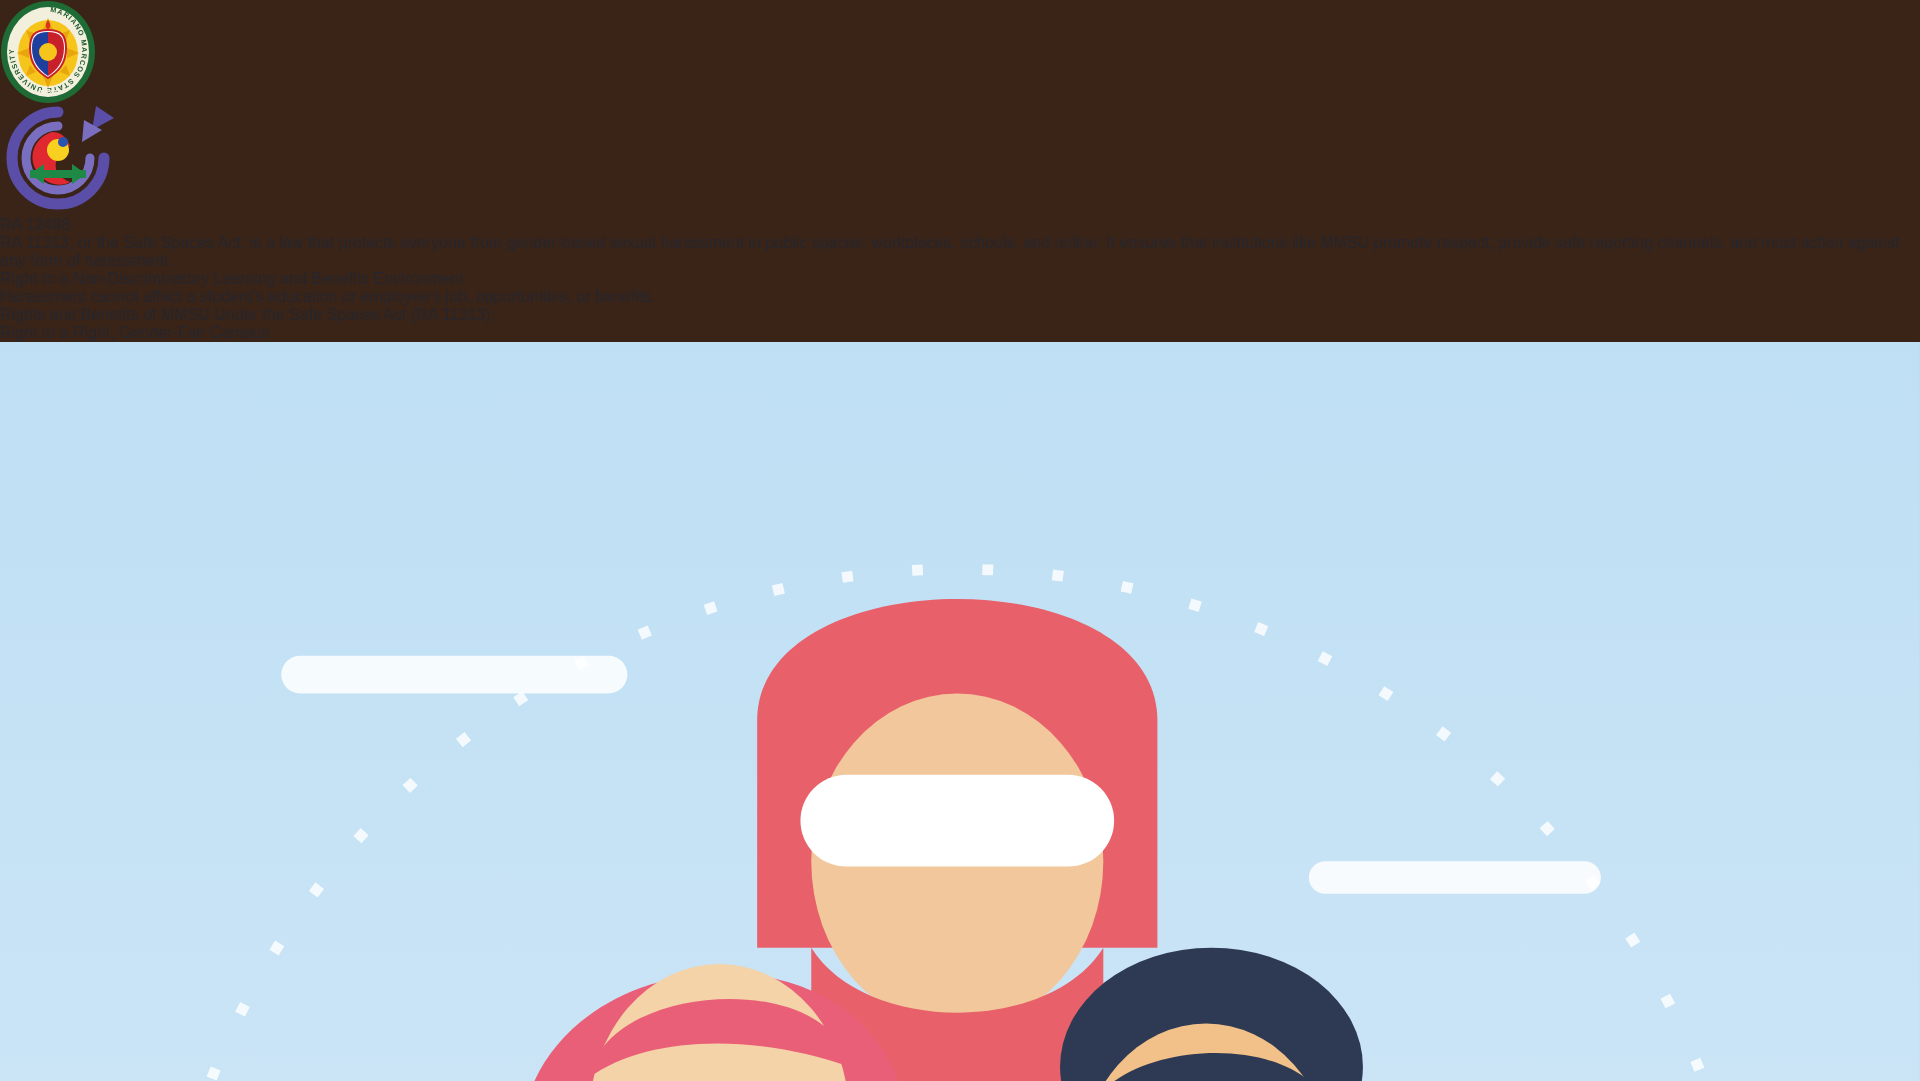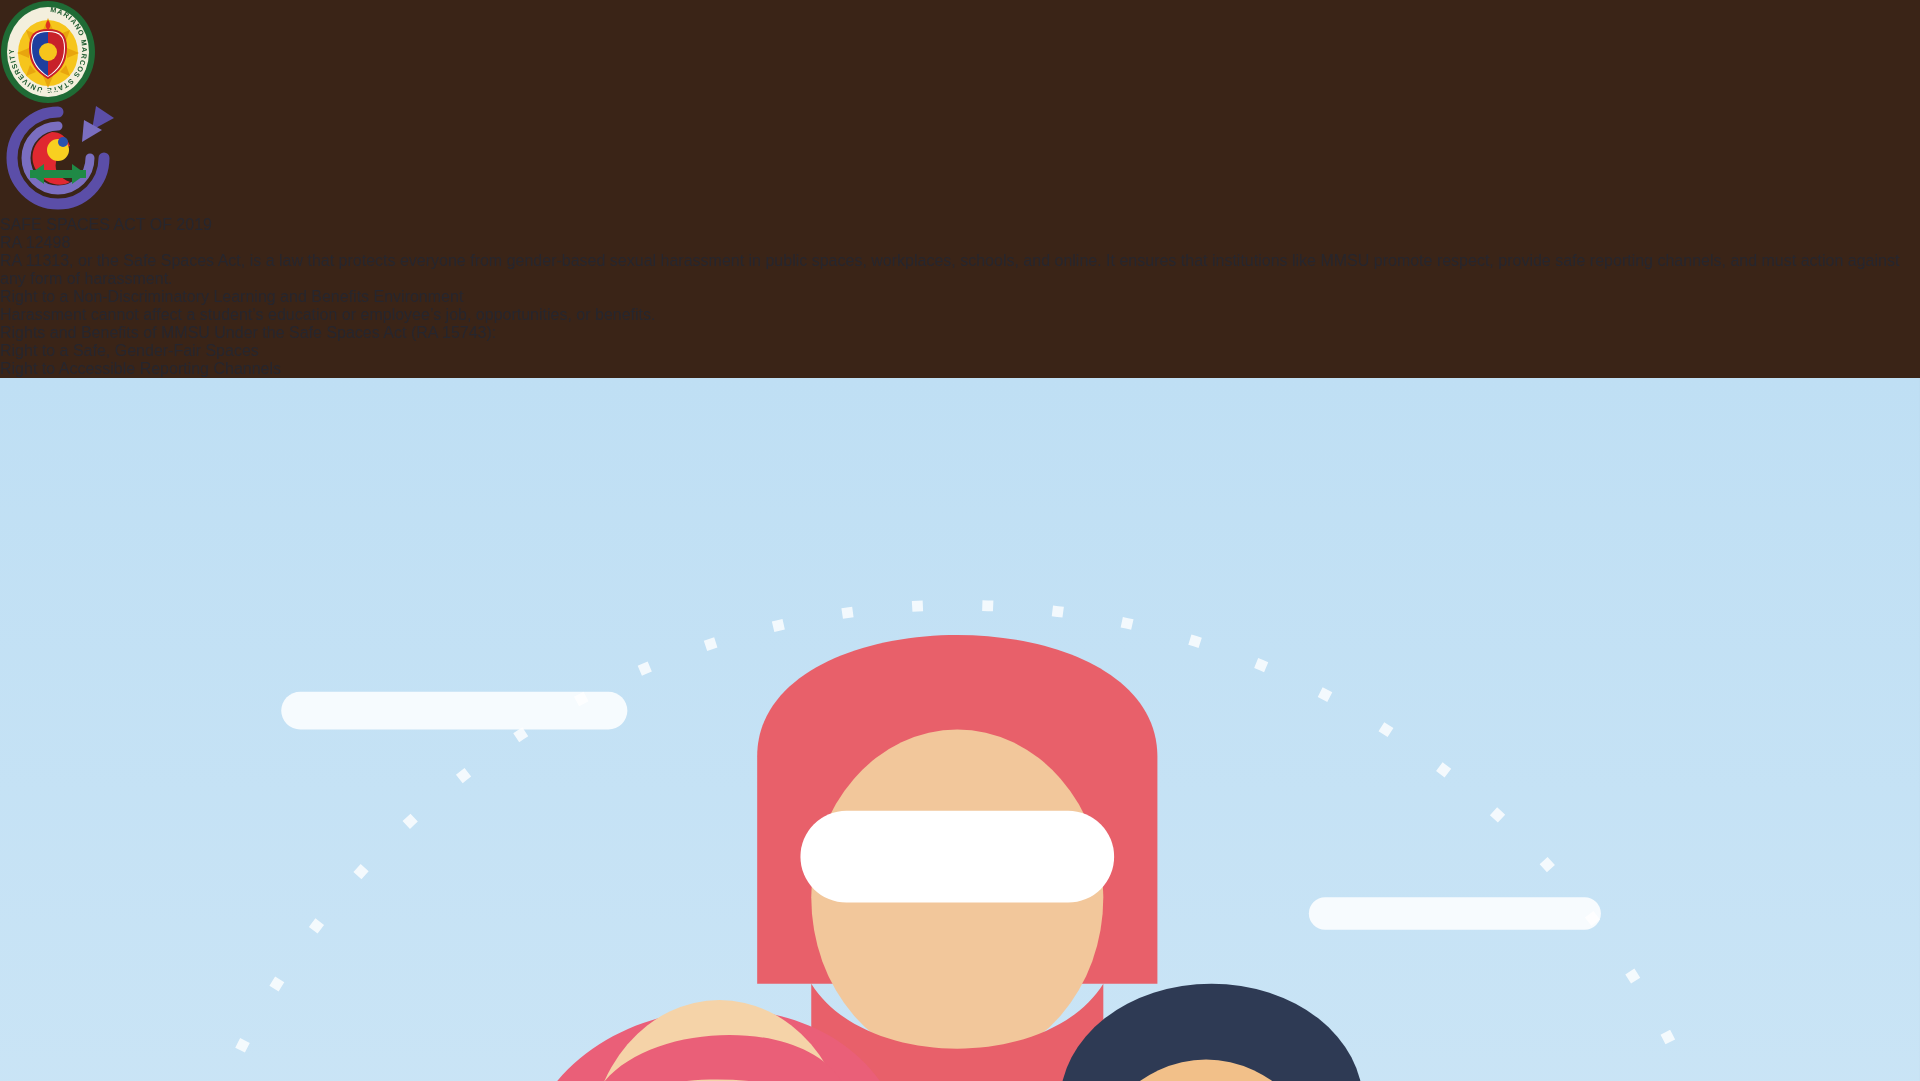--- a/index.html
+++ b/index.html
@@ -122,41 +122,37 @@
       <polygon points="84,16 102,26 82,38" fill="#7a6ec0"></polygon>
       <path d="M52,28 C34,34 28,52 36,66 C44,80 60,84 70,78 C60,74 54,68 56,58 C58,48 64,44 70,42 C66,32 60,28 52,28 Z" fill="#e02830"></path>
       <circle cx="58" cy="46" r="11" fill="#f8d020"></circle>
       <circle cx="63" cy="38" r="5" fill="#2a52b0"></circle>
       <path d="M30,70 L86,70" stroke="#1f8a46" stroke-width="8"></path>
       <polygon points="30,70 44,60 44,80" fill="#1f8a46"></polygon>
       <polygon points="86,70 72,60 72,80" fill="#1f8a46"></polygon>
     </svg>
   </div>
 
-  <div class="title-wrap">
-    <div class="title-main">SAFE SPACES ACT OF 2019</div>
-  </div>
   <div class="title-sub">RA 12498</div>
 
   <div class="card card-a">
     <div>RA 11313, or the Safe Spaces Act, is a law that protects everyone from gender-based sexual harassment in public spaces, workplaces, schools, and online. It ensures that institutions like MMSU promote respect, provide safe reporting channels, and must action against any form of harassment.</div>
   </div>
 
   <div class="card card-b">
     <div class="head">Right to a Non-Discriminatory Learning and Benefits Environment</div>
     <div class="bullet">Harassment cannot affect a student’s education or employee’s job, opportunities, or benefits.</div>
   </div>
 
   <div class="card card-c">
-    <div class="ctitle">Rights and Benefits of MMSU Under the Safe Spaces Act (RA 15743):</div>
-    <div class="head">Right to a Safe, Gender-Fair Spaces</div>
+    <div class="ctitle">Rights and Benefits of MMSU Under the Safe Spaces Act (RA 11313):</div>
+    <div class="head">Right to a Right, Gender-Fair Campus</div>
   </div>
 
   <div class="card card-d">
-    <div class="head">Right to Accessible Reporting Channels</div>
   </div>
 
   <div class="card illus">
     <svg viewBox="0 0 355 492">
       <defs>
         <linearGradient id="sky" x1="0" y1="0" x2="0" y2="1">
           <stop offset="0" stop-color="#bfdff4"></stop>
             <stop offset="1" stop-color="#e6f2fa"></stop>
         </linearGradient>
         <linearGradient id="low" x1="0" y1="0" x2="0" y2="1">

